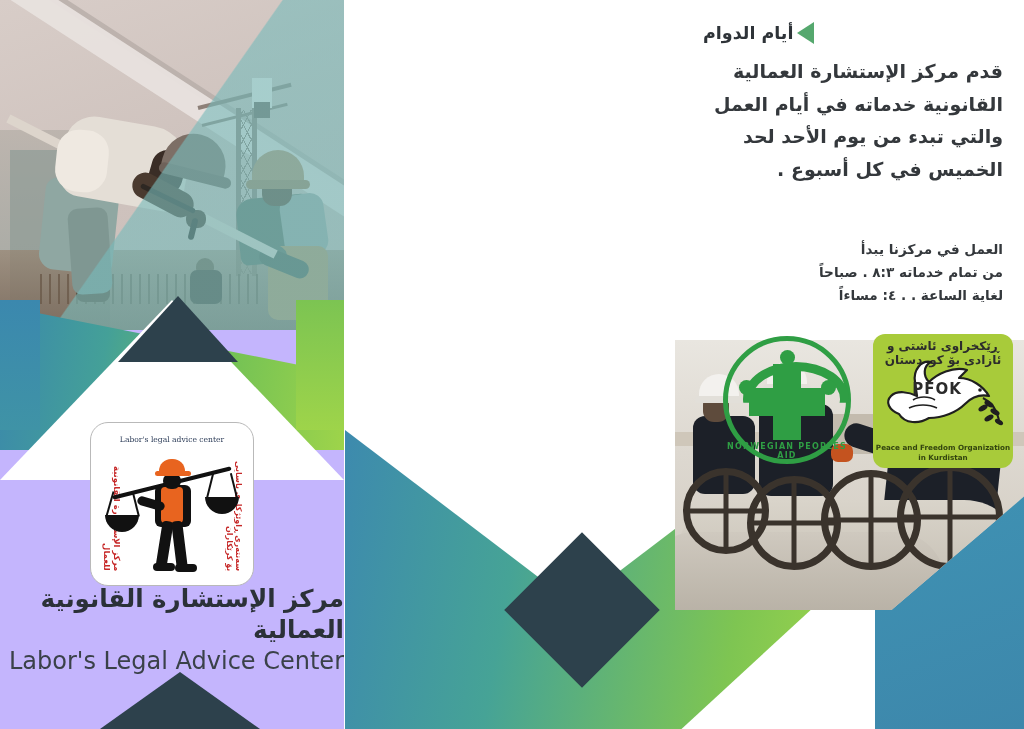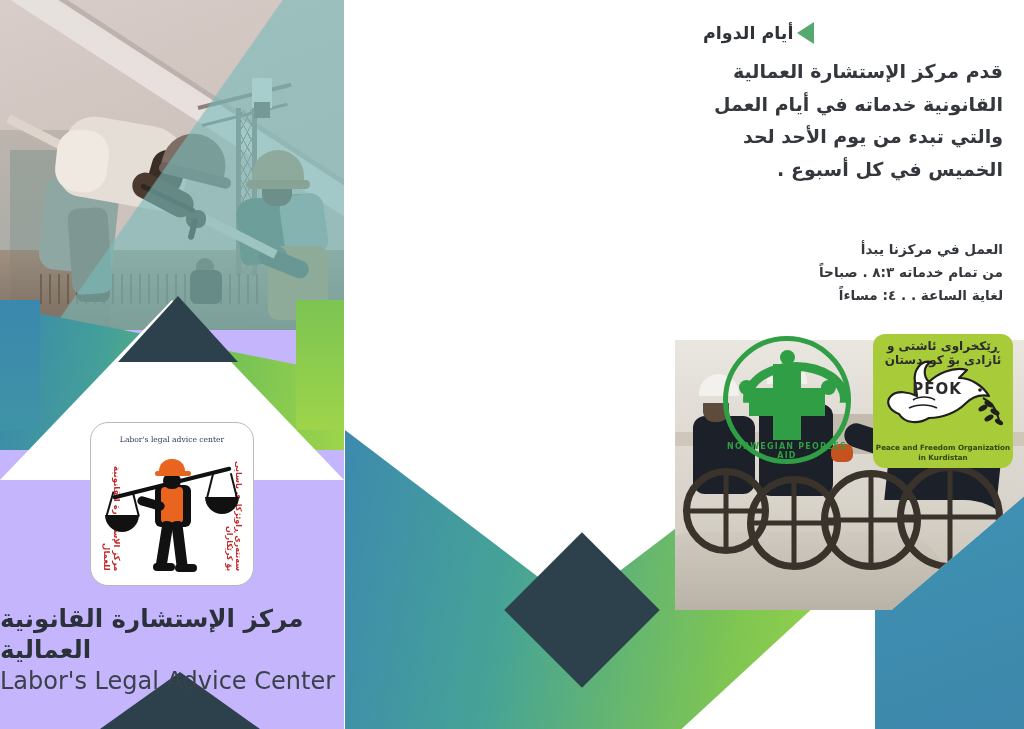--- a/index.html
+++ b/index.html
@@ -186,21 +186,21 @@
   .fig .arm{position:absolute;left:-6px;top:40px;width:28px;height:9px;background:#111;border-radius:5px;transform:rotate(16deg);}
   .pan{position:absolute;width:34px;height:17px;background:#111;border-radius:0 0 18px 18px;}
   .panL{left:-38px;top:56px;}
   .panR{left:62px;top:38px;}
   .str{position:absolute;width:1.5px;background:#111;}
   .strL1{left:-34px;top:32px;height:26px;transform:rotate(16deg);}
   .strL2{left:-8px;top:34px;height:24px;transform:rotate(-14deg);}
   .strR1{left:66px;top:14px;height:26px;transform:rotate(14deg);}
   .strR2{left:90px;top:14px;height:26px;transform:rotate(-14deg);}
 
-  .llac-name{position:absolute;left:0;top:604px;width:344px;text-align:left;}
+  .llac-name{position:absolute;left:0;top:584px;width:344px;text-align:right;}
   .llac-ar{font-size:24.5px;font-weight:700;color:#2b3138;direction:rtl;line-height:1.25;}
   .llac-en{font-size:24px;font-weight:400;color:#3a4149;line-height:1.3;margin-top:1px;}
 </style>
 </head>
 <body>
 
 <div id="brochure">
 
   <div class="panel" id="panel-left">
 

